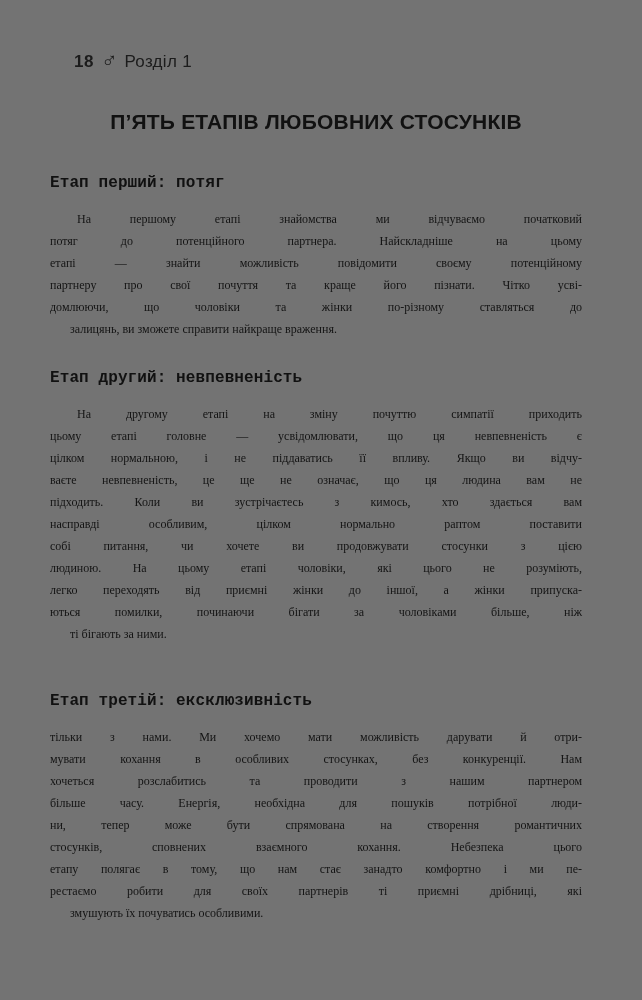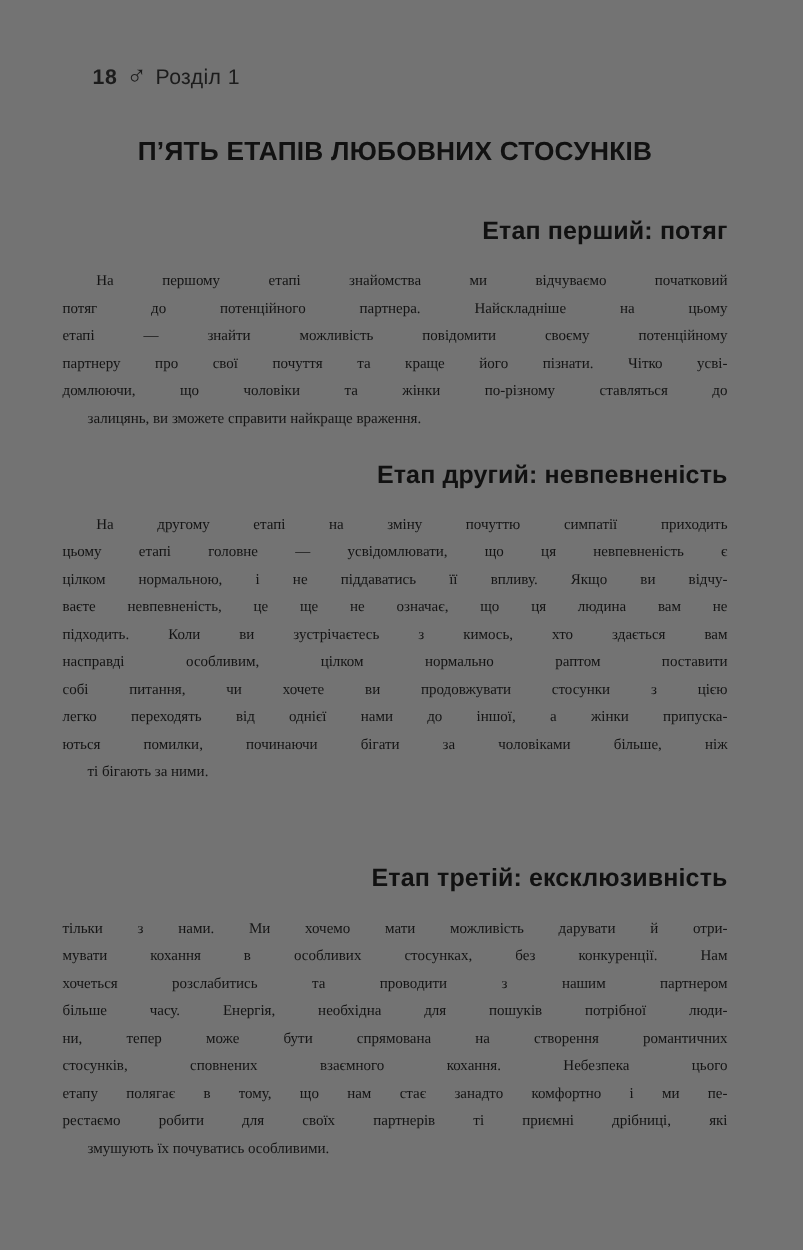--- a/index.html
+++ b/index.html
@@ -63,24 +63,24 @@
     position: absolute;
     left: 50px;
     width: 532px;
   }
   .sec-1 { top: 174px; }
   .sec-2 { top: 369px; }
   .sec-3 { top: 692px; }
 
   .sec h2 {
     margin: 0 0 16px 0;
-    text-align: right;
-    font-family: Liberation Sans, sans-serif;
+    text-align: left;
+    font-family: Liberation Mono, monospace;
     font-weight: 700;
-    font-size: 20px;
+    font-size: 16px;
     letter-spacing: 0.1px;
     color: #111;
   }
 
   .para {
     font-family: "Liberation Serif", serif;
     font-size: 12px;
     line-height: 22px;
     color: #141414;
   }
@@ -120,21 +120,22 @@
   <section class="sec sec-2">
     <h2>Етап другий: невпевненість</h2>
     <div class="para">
         <div class="line first">На другому етапі на зміну почуттю симпатії приходить</div>
         <div class="line">цьому етапі головне — усвідомлювати, що ця невпевненість є</div>
         <div class="line">цілком нормальною, і не піддаватись її впливу. Якщо ви відчу-</div>
         <div class="line">ваєте невпевненість, це ще не означає, що ця людина вам не</div>
         <div class="line">підходить. Коли ви зустрічаєтесь з кимось, хто здається вам</div>
         <div class="line">насправді особливим, цілком нормально раптом поставити</div>
         <div class="line">собі питання, чи хочете ви продовжувати стосунки з цією</div>
-        <div class="line">легко переходять від однієї нами до іншої, а жінки припуска-</div>
+        <div class="line">людиною. На цьому етапі чоловіки, які цього не розуміють,</div>
+        <div class="line">легко переходять від приємні жінки до іншої, а жінки припуска-</div>
         <div class="line">ються помилки, починаючи бігати за чоловіками більше, ніж</div>
         <div class="line last">ті бігають за ними.</div>
       </div>
   </section>
 
   <section class="sec sec-3">
     <h2>Етап третій: ексклюзивність</h2>
     <div class="para">
         <div class="line">тільки з нами. Ми хочемо мати можливість дарувати й отри-</div>
         <div class="line">мувати кохання в особливих стосунках, без конкуренції. Нам</div>

